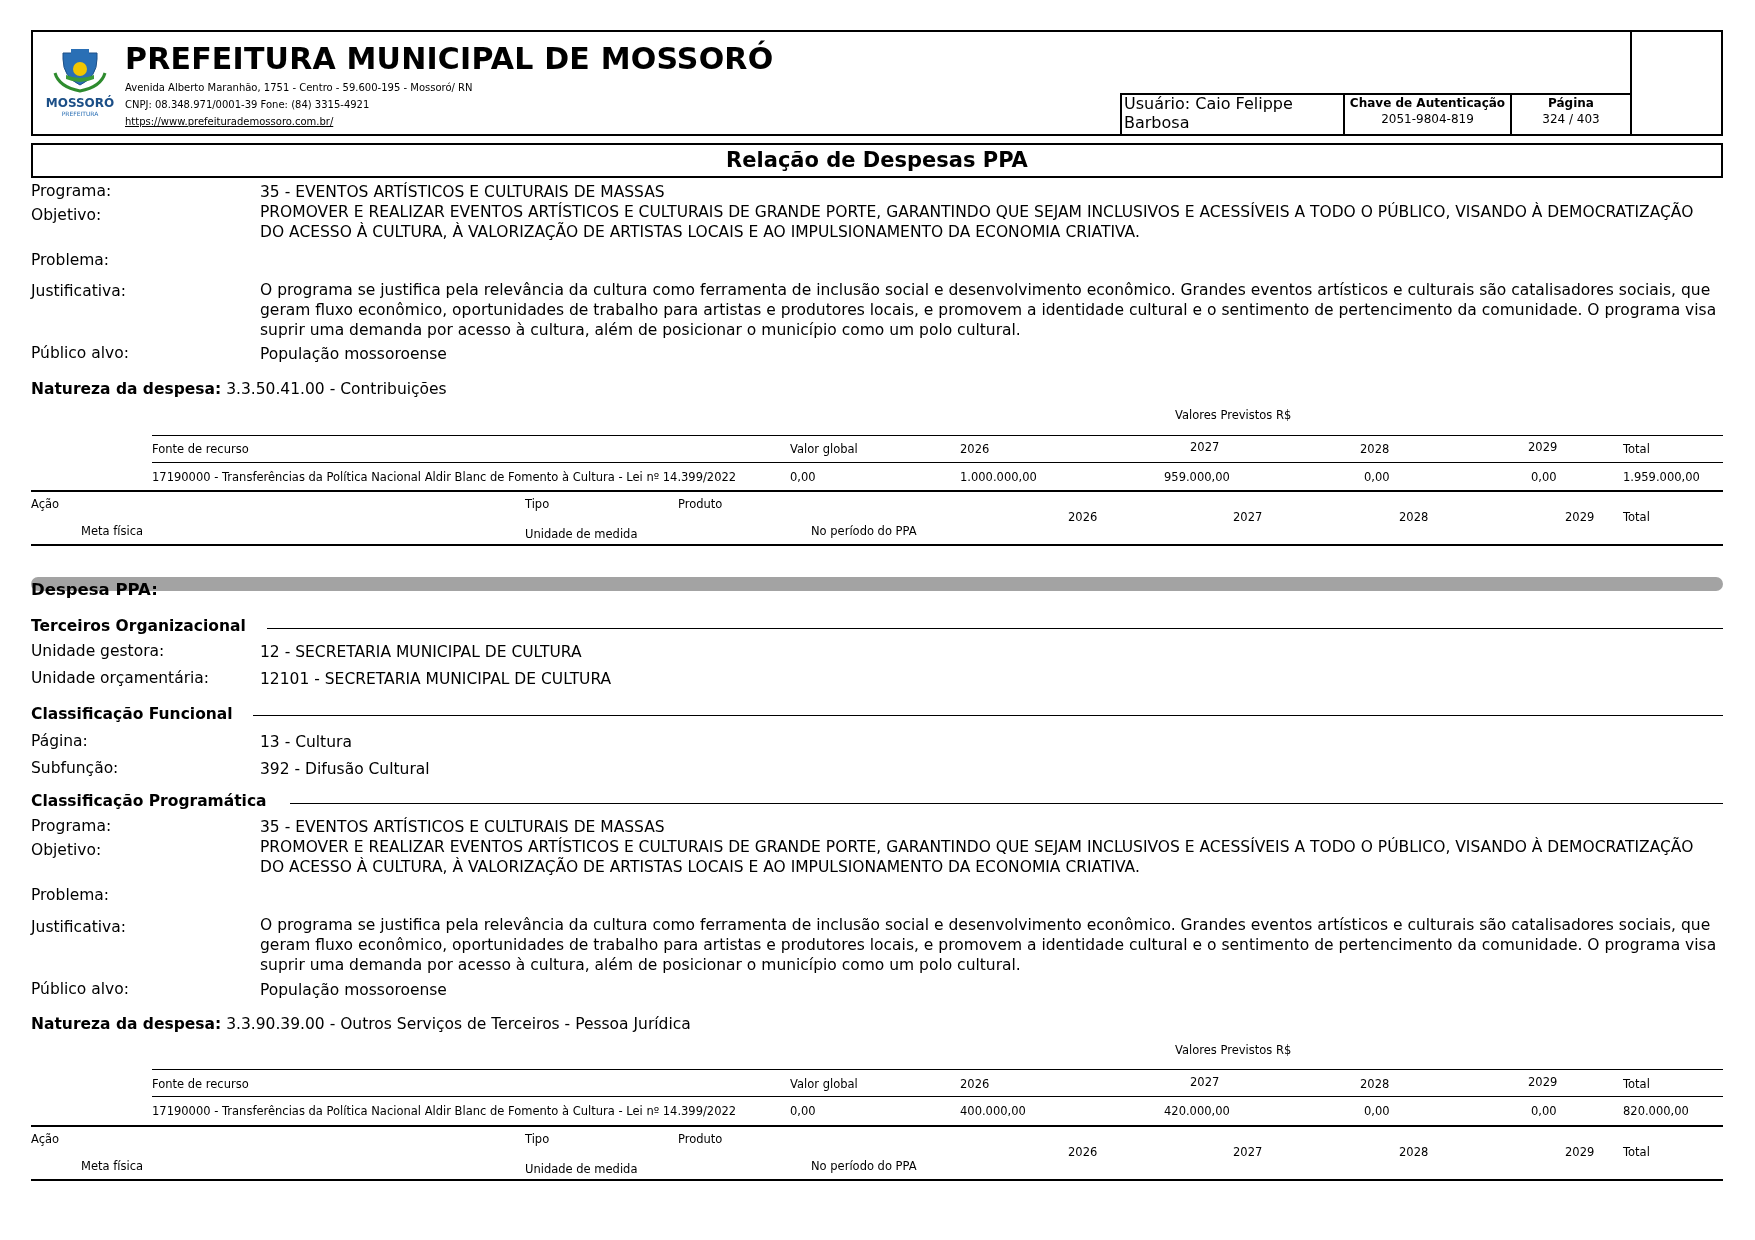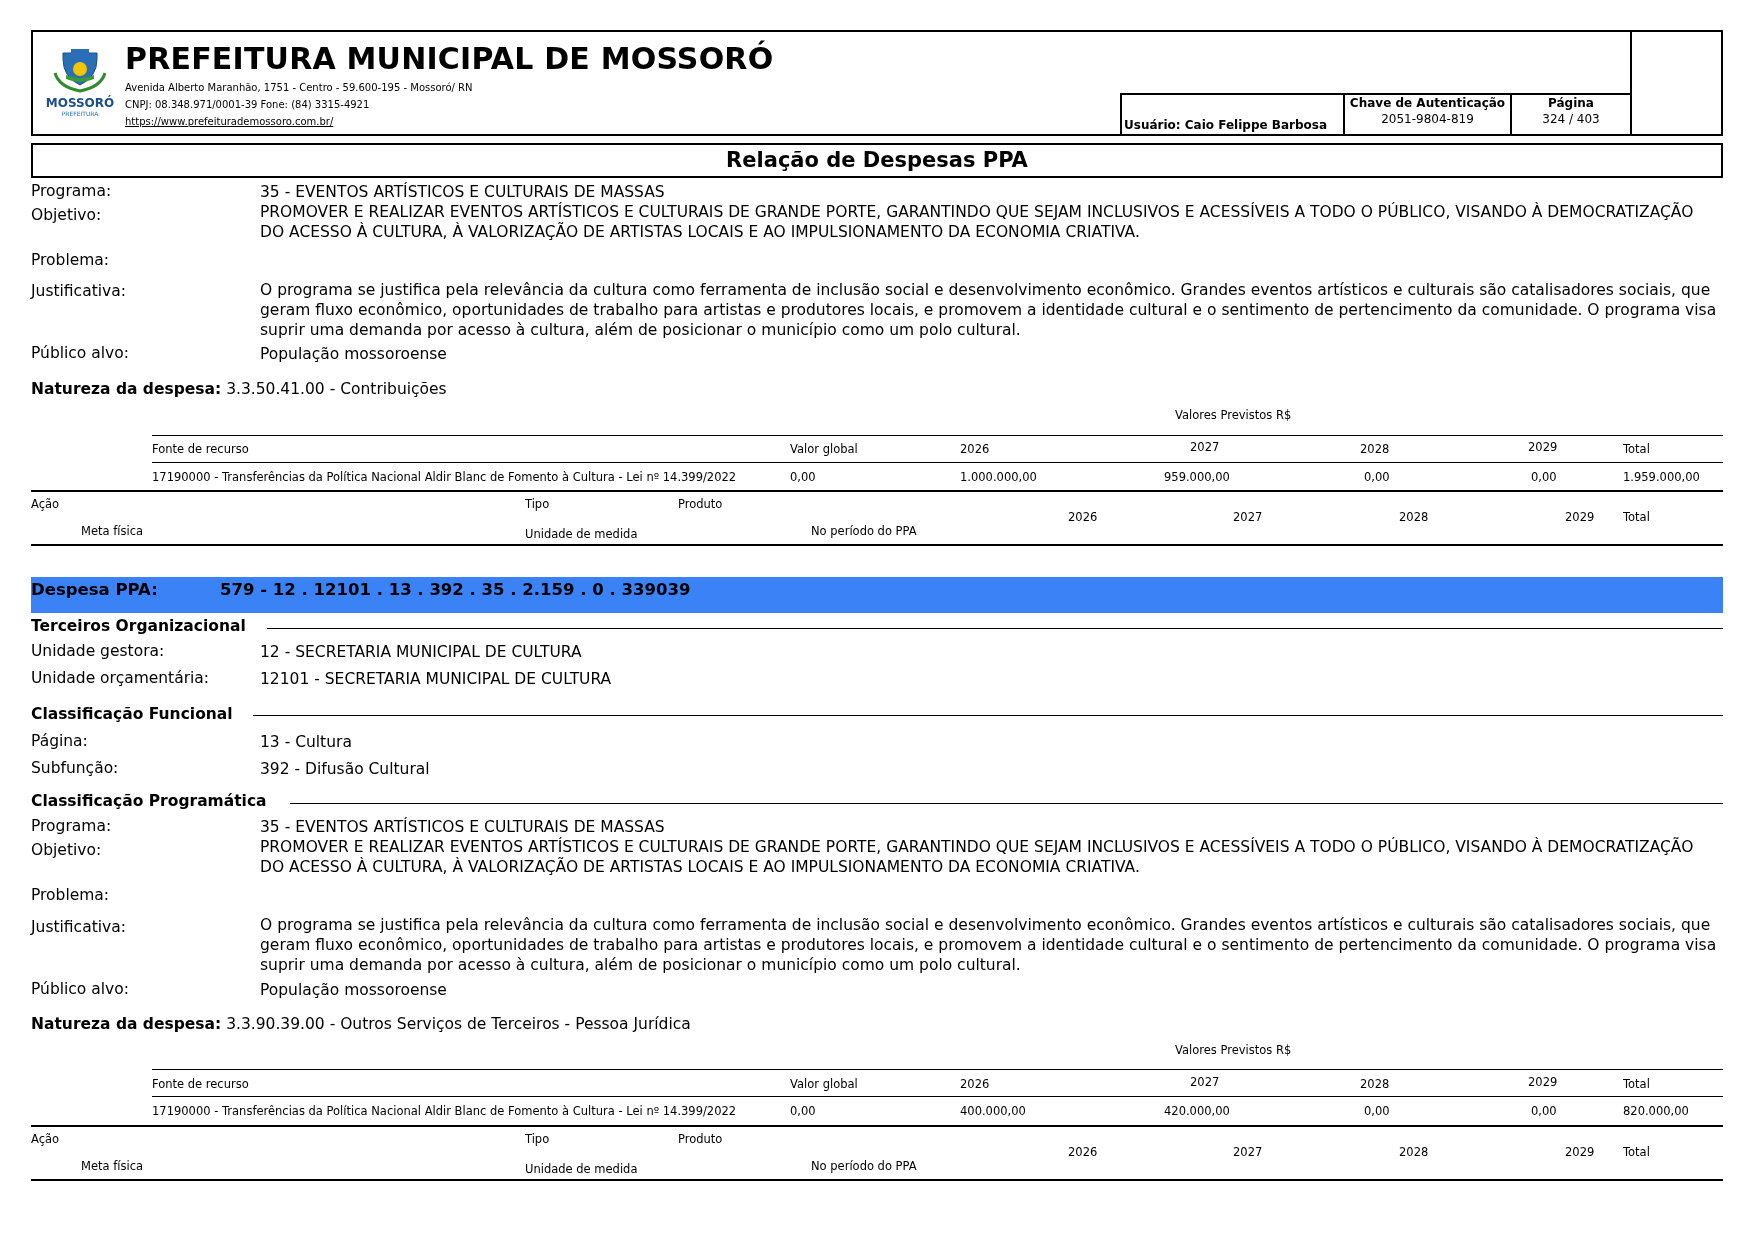--- a/index.html
+++ b/index.html
@@ -12,21 +12,21 @@
   #hdr-right { position: absolute; left: 1630px; top: 30px; width: 2px; height: 106px; background: #000; }
   #logo { position: absolute; left: 41px; top: 49px; width: 78px; height: 72px; }
   #org-name { left: 125px; top: 41px; font-size: 30px; font-weight: bold; letter-spacing: 0.2px; }
   .hdr-line { left: 125px; font-size: 10px; }
   #hdr-addr { top: 82px; }
   #hdr-cnpj { top: 99px; }
   #hdr-url { top: 116px; text-decoration: underline; color: #000; }
 
   #meta-box { position: absolute; left: 1120px; top: 93px; width: 512px; height: 43px; border: 2px solid #000; border-right: none; border-bottom: none; }
   #meta-user { position: absolute; left: 1120px; top: 93px; width: 225px; height: 43px; border-right: 2px solid #000; }
-  #meta-user span { position: absolute; left: 4px; bottom: 4px; font-size: 12px; font-weight: bold; }
+  #meta-user span { position: absolute; left: 4px; bottom: 4px; font-size: 16px; font-weight: normal; }
   #meta-key { position: absolute; left: 1345px; top: 93px; width: 167px; height: 43px; border-right: 2px solid #000; text-align: center; }
   #meta-page { position: absolute; left: 1512px; top: 93px; width: 118px; height: 43px; text-align: center; }
   .meta-lbl { display: block; font-size: 12px; font-weight: bold; margin-top: 3px; }
   .meta-val { display: block; font-size: 12px; margin-top: 2px; text-align: center; }
 
   
   #title-box { position: absolute; left: 31px; top: 143px; width: 1692px; height: 35px; border: 2px solid #000; text-align: center; }
   #title-box span { font-size: 21px; font-weight: bold; line-height: 31px; }
 
   .lbl { position: absolute; left: 31px; font-size: 15.5px; white-space: nowrap; }
@@ -37,21 +37,21 @@
   .sec-rule { position: absolute; height: 1px; background: #000; }
 
   .natureza { position: absolute; left: 31px; font-size: 15.5px; white-space: nowrap; }
 
   
   .tbl-small { position: absolute; font-size: 11.5px; white-space: nowrap; }
   .tb { font-weight: normal; }
   .r { }
   .hline { position: absolute; background: #000; }
 
-  #despesa-bar { position: absolute; left: 31px; top: 577px; width: 1692px; height: 36px; background: #3b82f6; }
+  #despesa-bar { position: absolute; left: 31px; top: 577px; width: 1692px; height: 14px; background: #a3a3a3; border-radius: 9px; }
   #despesa-bar .lab { position: absolute; left: 0; top: 3px; font-size: 16.5px; font-weight: bold; }
   #despesa-bar .code { position: absolute; left: 189px; top: 3px; font-size: 16.5px; font-weight: bold; }
 </style>
 </head>
 <body>
 
 <div id="hdr"></div>
 <div id="hdr-right"></div>
 
 <svg id="logo" viewBox="0 0 78 72">
@@ -127,21 +127,20 @@
 <div class="tbl-small tb" style="left:811px;top:524px">No período do PPA</div>
 <div class="tbl-small tb" style="left:1068px;top:510px">2026</div>
 <div class="tbl-small tb" style="left:1233px;top:510px">2027</div>
 <div class="tbl-small tb" style="left:1399px;top:510px">2028</div>
 <div class="tbl-small tb" style="left:1565px;top:510px">2029</div>
 <div class="tbl-small tb r" style="left:1623px;top:510px;width:100px">Total</div>
 <div class="hline" style="left:31px;top:544px;width:1692px;height:2px"></div>
 
 <div id="despesa-bar">
   <span class="lab">Despesa PPA:</span>
-  <span class="code">579 - 12 . 12101 . 13 . 392 . 35 . 2.159 . 0 . 339039</span>
 </div>
 
 <div class="sec-title" style="top:617px">Terceiros Organizacional</div>
 <div class="sec-rule" style="left:267px;top:628px;width:1456px"></div>
 <div class="lbl" style="top:642px">Unidade gestora:</div>
 <div class="val" style="top:642px">12 - SECRETARIA MUNICIPAL DE CULTURA</div>
 <div class="lbl" style="top:669px">Unidade orçamentária:</div>
 <div class="val" style="top:669px">12101 - SECRETARIA MUNICIPAL DE CULTURA</div>
 
 <div class="sec-title" style="top:705px">Classificação Funcional</div>

